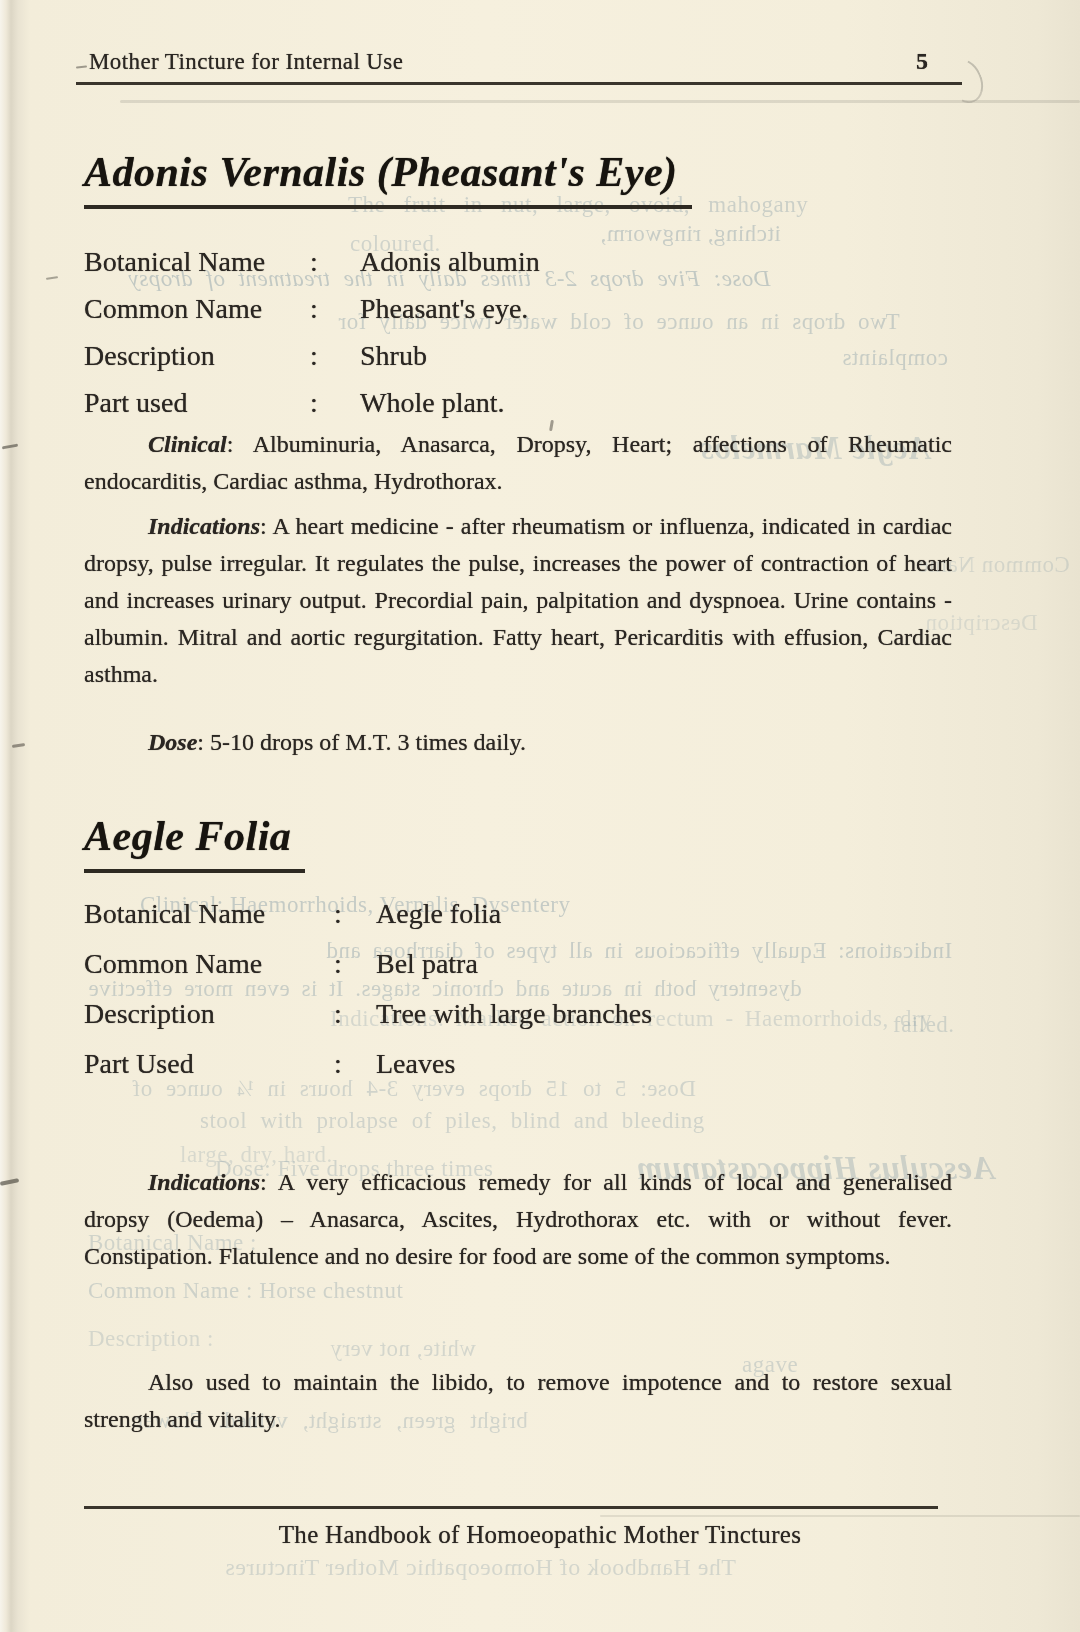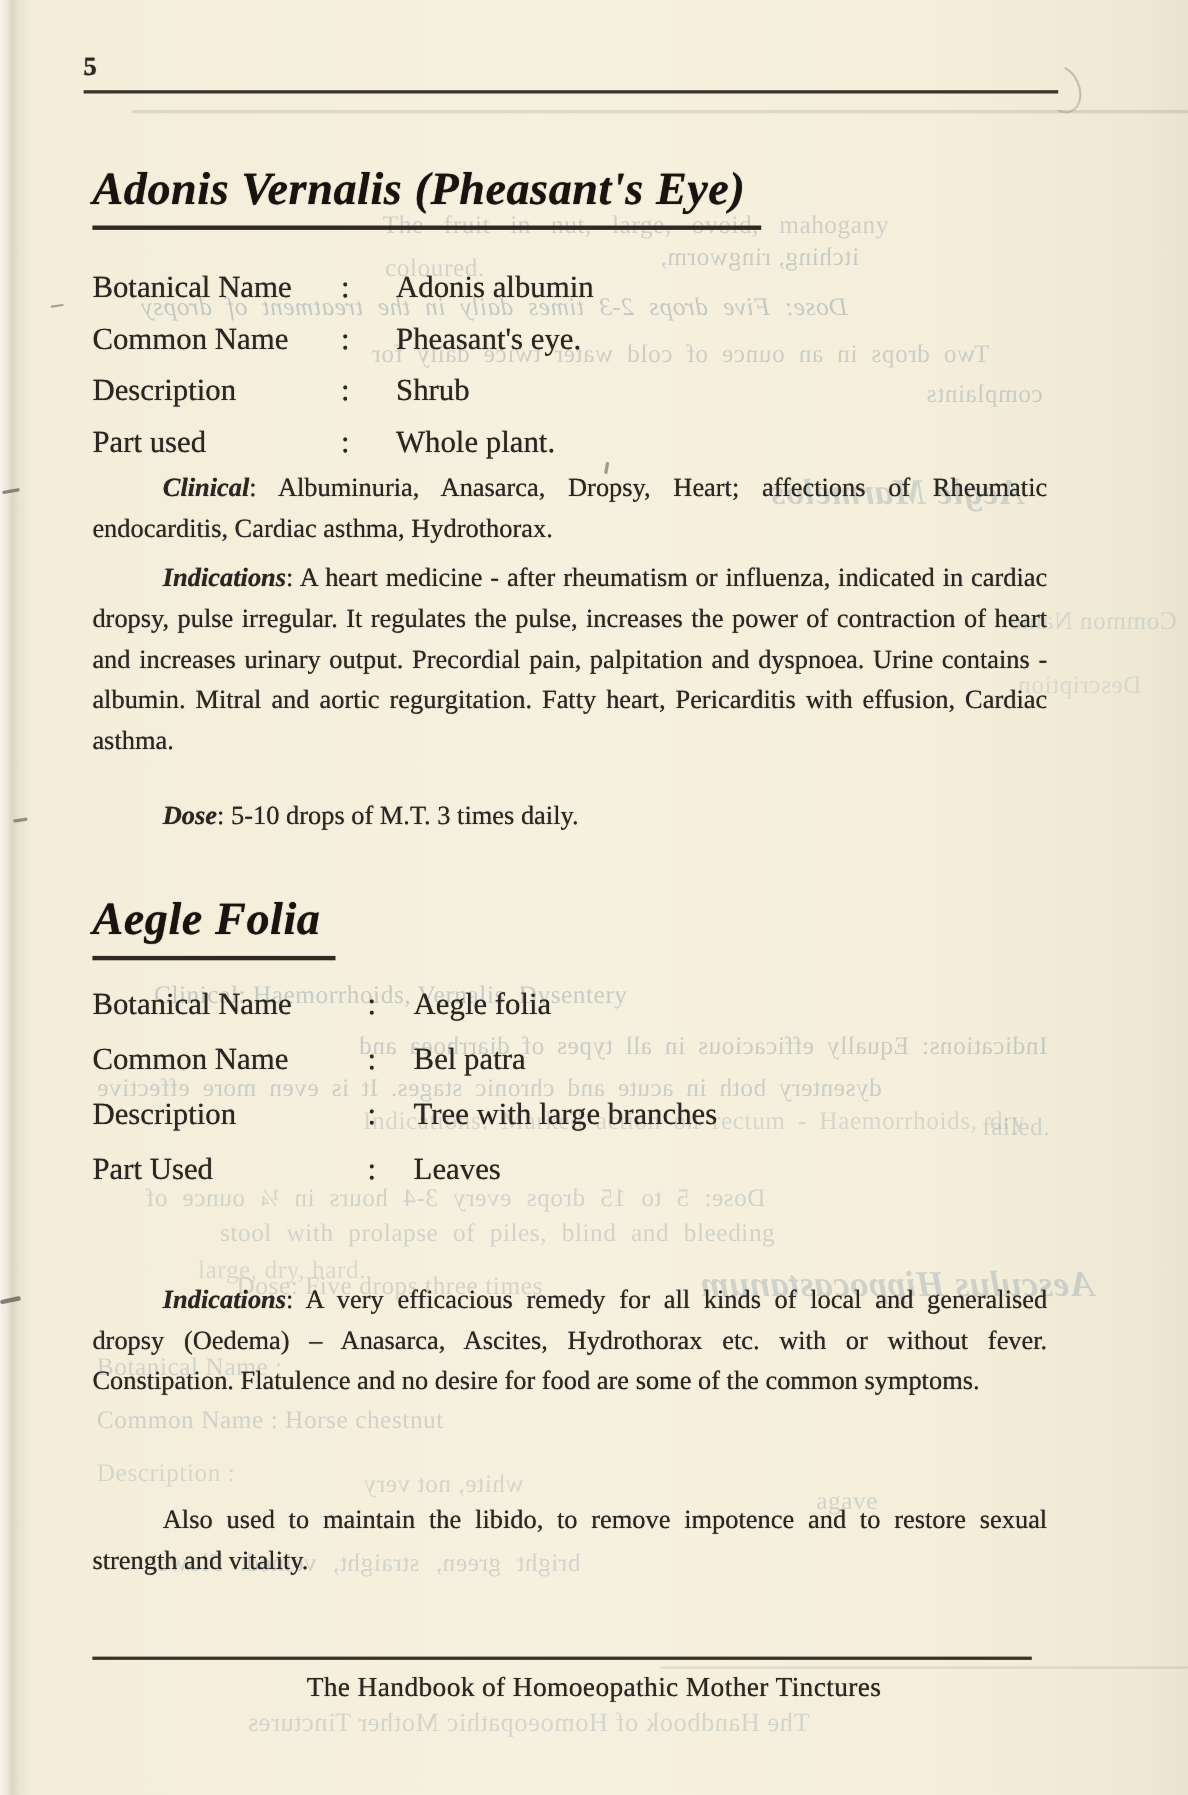--- a/index.html
+++ b/index.html
@@ -132,20 +132,21 @@
       <div class="mark" style="left: 2px; top: 445px; width: 16px; height: 3px; transform: rotate(-10deg); opacity: 0.6;"></div>
       <div class="mark" style="left: 550px; top: 420px; width: 3px; height: 11px; transform: rotate(10deg); opacity: 0.5;"></div>
       <div class="mark" style="left: 12px; top: 744px; width: 13px; height: 3px; transform: rotate(-8deg); opacity: 0.55;"></div>
       <div class="mark" style="left: 0px; top: 1180px; width: 19px; height: 4px; transform: rotate(-12deg); opacity: 0.65;"></div>
       <div class="mark" style="left: 120px; top: 100px; width: 960px; height: 3px; transform: rotate(0deg); opacity: 0.14;"></div>
       <div class="mark" style="left: 600px; top: 1515px; width: 480px; height: 2px; transform: rotate(0deg); opacity: 0.12;"></div>
     </div>
   <div class="curl"></div>
 
   <div class="header ink">
+    <span class="rt">Mother Tincture for Internal Use</span>
     <span class="pn">5</span>
   </div>
 
   <div id="h1" class="h-sec">Adonis Vernalis (Pheasant's Eye)</div>
 
   <div id="t1" class="ftable ink">
     <span>Botanical Name</span>
       <span>:</span>
       <span>Adonis albumin</span>
     <span>Common Name</span>

